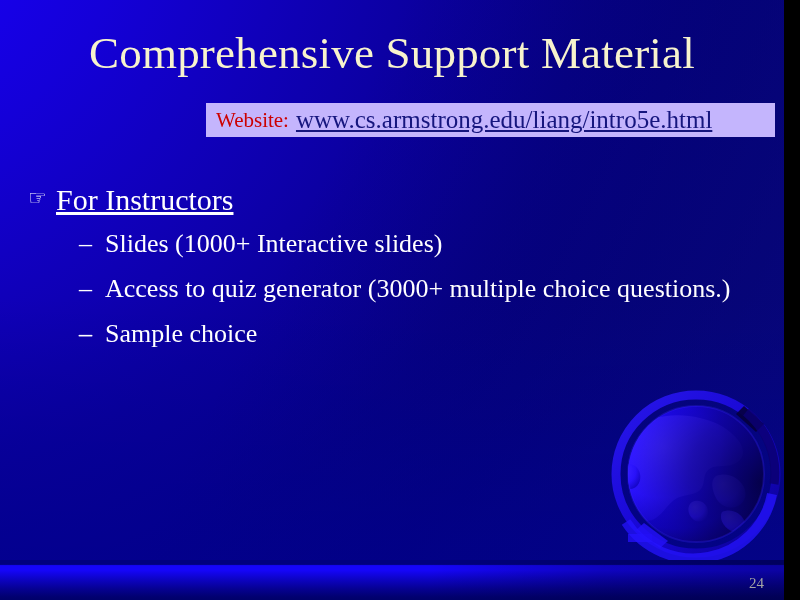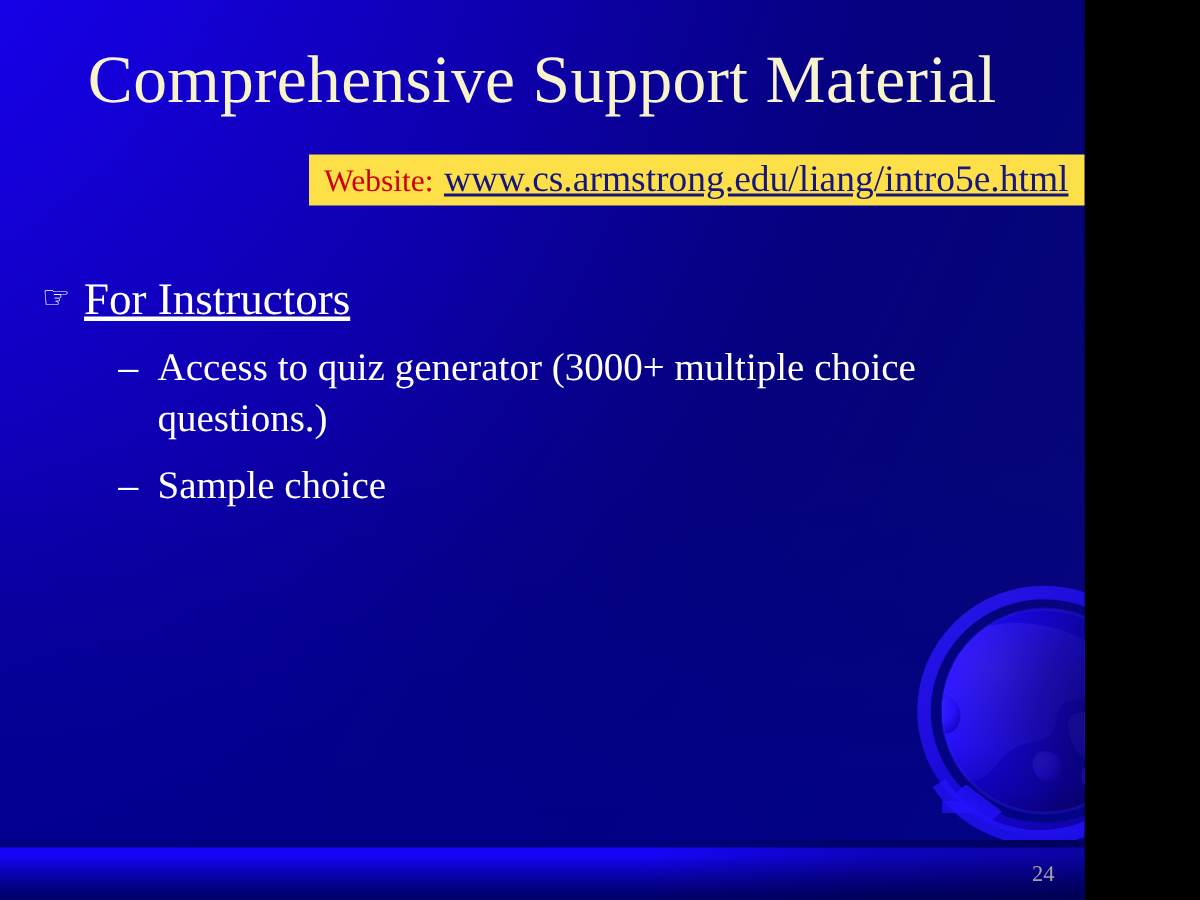--- a/index.html
+++ b/index.html
@@ -3,21 +3,21 @@
 <meta charset="utf-8">
 <title>Comprehensive Support Material</title>
 <style>
   html, body {
     margin: 0;
     padding: 0;
     background: #000;
   }
   #slide {
     position: relative;
-    width: 723px;
+    width: 784px;
     height: 600px;
     overflow: hidden;
     font-family: "Liberation Serif", "DejaVu Serif", serif;
     background: #00008c;
   }
 
   
   .bg-base {
     position: absolute;
     inset: 0;
@@ -103,21 +103,21 @@
     white-space: nowrap;
   }
 
   
   .website-box {
     position: absolute;
     left: 206px;
     top: 103px;
     width: 569px;
     height: 34px;
-    background: #fde047;
+    background: #c4b5fd;
     box-sizing: border-box;
     display: flex;
     align-items: center;
     padding-left: 10px;
     overflow: hidden;
   }
   .website-label {
     color: #cc0000;
     font-size: 21px;
     white-space: nowrap;
@@ -271,20 +271,21 @@
   <div class="body">
 
     <div class="bullet-l1">
       <span class="hand-icon">☞</span>
       <span class="bullet-l1-text">For Instructors</span>
     </div>
 
     <ul class="sub-list">
       <li class="bullet-l2">
         <span class="dash">–</span>
+        <span>Slides (1000+ Interactive slides)</span>
       </li>
       <li class="bullet-l2">
         <span class="dash">–</span>
         <span>Access to quiz generator (3000+ multiple choice questions.)</span>
       </li>
       <li class="bullet-l2">
         <span class="dash">–</span>
       </li>
       <li class="bullet-l2">
         <span class="dash">–</span>

